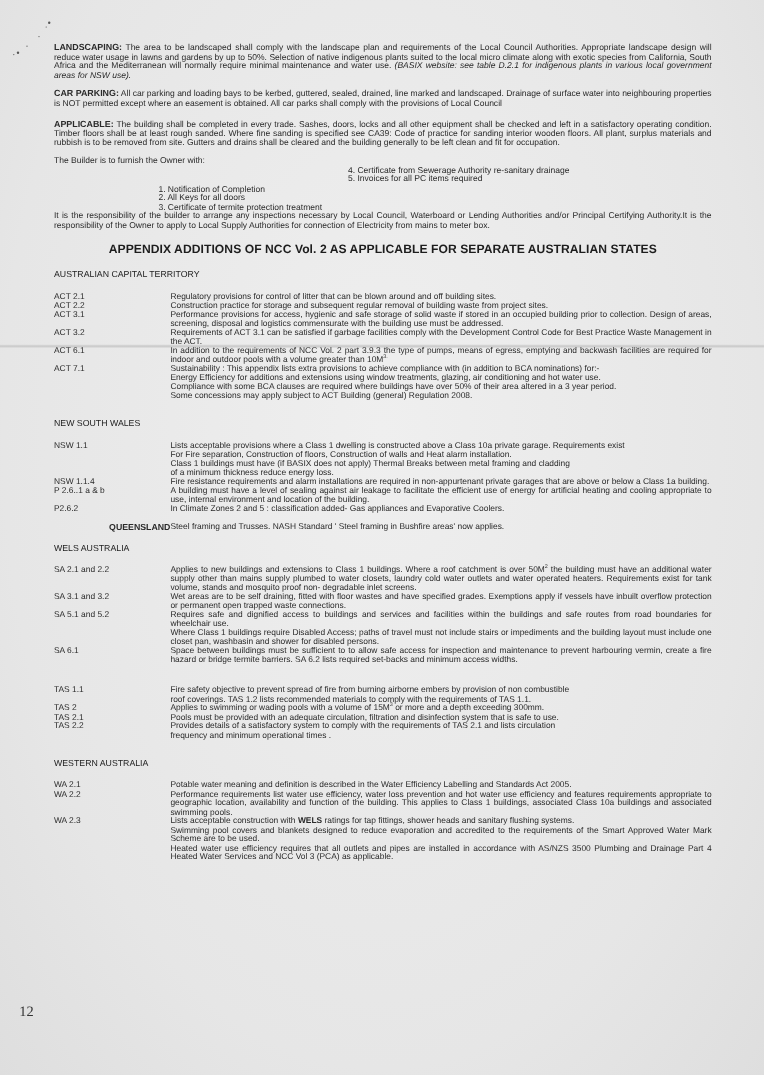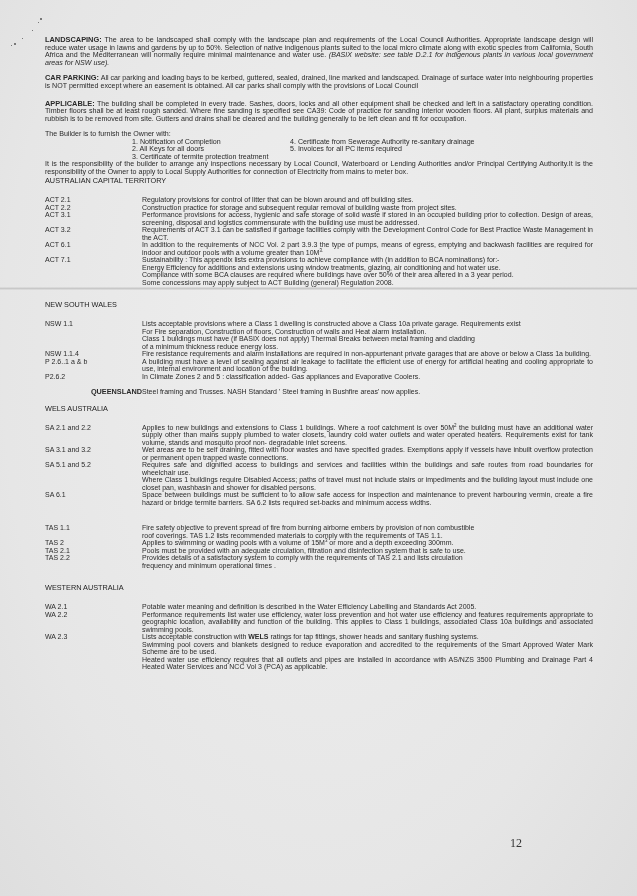--- a/index.html
+++ b/index.html
@@ -22,41 +22,41 @@
   }
   .content { position: absolute; left: 45px; top: 36px; width: 548px; }
   p.para {
     margin: 0; font-size: 7.1px; line-height: 7.6px; text-align: justify;
   }
   p.para b { font-weight: bold; font-size: 7.4px; }
   p.para i { font-style: italic; }
   .gap8 { height: 7px; }
   .furnish { font-size: 7.1px; line-height: 7.4px; }
   .furnish-list { display: flex; margin-left: 87px; }
-  .furnish-col1 { width: 158px; }
+  .furnish-col1 { width: 158px; margin-top: 16px; }
   .furnish-col2 { width: 300px; }
   .fitem { font-size: 7.1px; line-height: 7.4px; }
   h1.appendix {
     margin: 11px 0 10px 0; text-align: center; font-size: 10.1px; font-weight: bold;
     letter-spacing: 0.05px; color: #1d1d1d;
   }
   h2.state {
     margin: 0 0 7px 0; font-size: 7.3px; font-weight: normal; color: #222;
   }
   .row { display: flex; font-size: 7px; line-height: 7.5px; }
   .code { width: 97px; flex: none; }
   .desc { width: 451px; text-align: justify; }
   .desc .line { display: block; text-align: justify; }
   .desc .lastline { display: block; text-align: left; }
   .section { margin-bottom: 8px; }
   .qld { display: flex; font-size: 7px; line-height: 7.5px; margin-bottom: 8px; }
   .qld .code { font-weight: bold; font-size: 7.3px; text-align: right; }
   sup { font-size: 4.5px; vertical-align: super; line-height: 0; }
   .pagenum {
-    position: absolute; left: 0; width: 522px; top: 836px; text-align: right;
+    position: absolute; left: 16px; width: 522px; top: 836px; text-align: left;
     font-family: "Liberation Serif", serif; font-size: 12px; color: #333;
   }
 </style>
 </head>
 <body>
 
 <div class="page">
   <div class="specks">
     <div class="speck" style="left:32px;top:4px;"></div>
     <div class="speck" style="left:30px;top:8px;width:1px;height:1px;"></div>
@@ -97,20 +97,21 @@
           <div class="fitem">3.  Certificate of termite protection treatment</div>
         </div>
         <div class="furnish-col2">
           <div class="fitem">4.  Certificate from Sewerage Authority re-sanitary drainage</div>
           <div class="fitem">5.  Invoices for all PC items required</div>
         </div>
       </div>
       <p class="para">It is the responsibility of the builder to arrange any inspections necessary by Local Council, Waterboard or Lending Authorities and/or Principal Certifying Authority.It is the responsibility of the Owner to apply to Local Supply Authorities for connection of Electricity from mains to meter box.</p>
     </div>
 
+    <h1 class="appendix">APPENDIX ADDITIONS OF NCC Vol. 2 AS APPLICABLE FOR SEPARATE AUSTRALIAN STATES</h1>
 
     <div class="section">
       <h2 class="state">AUSTRALIAN CAPITAL TERRITORY</h2>
       <div style="height:4px"></div>
       <div class="row">
         <div class="code">ACT  2.1</div>
         <div class="desc">
             <span class="lastline">Regulatory provisions for control of litter that can be blown around and off building sites.</span>
           </div>
       </div>

